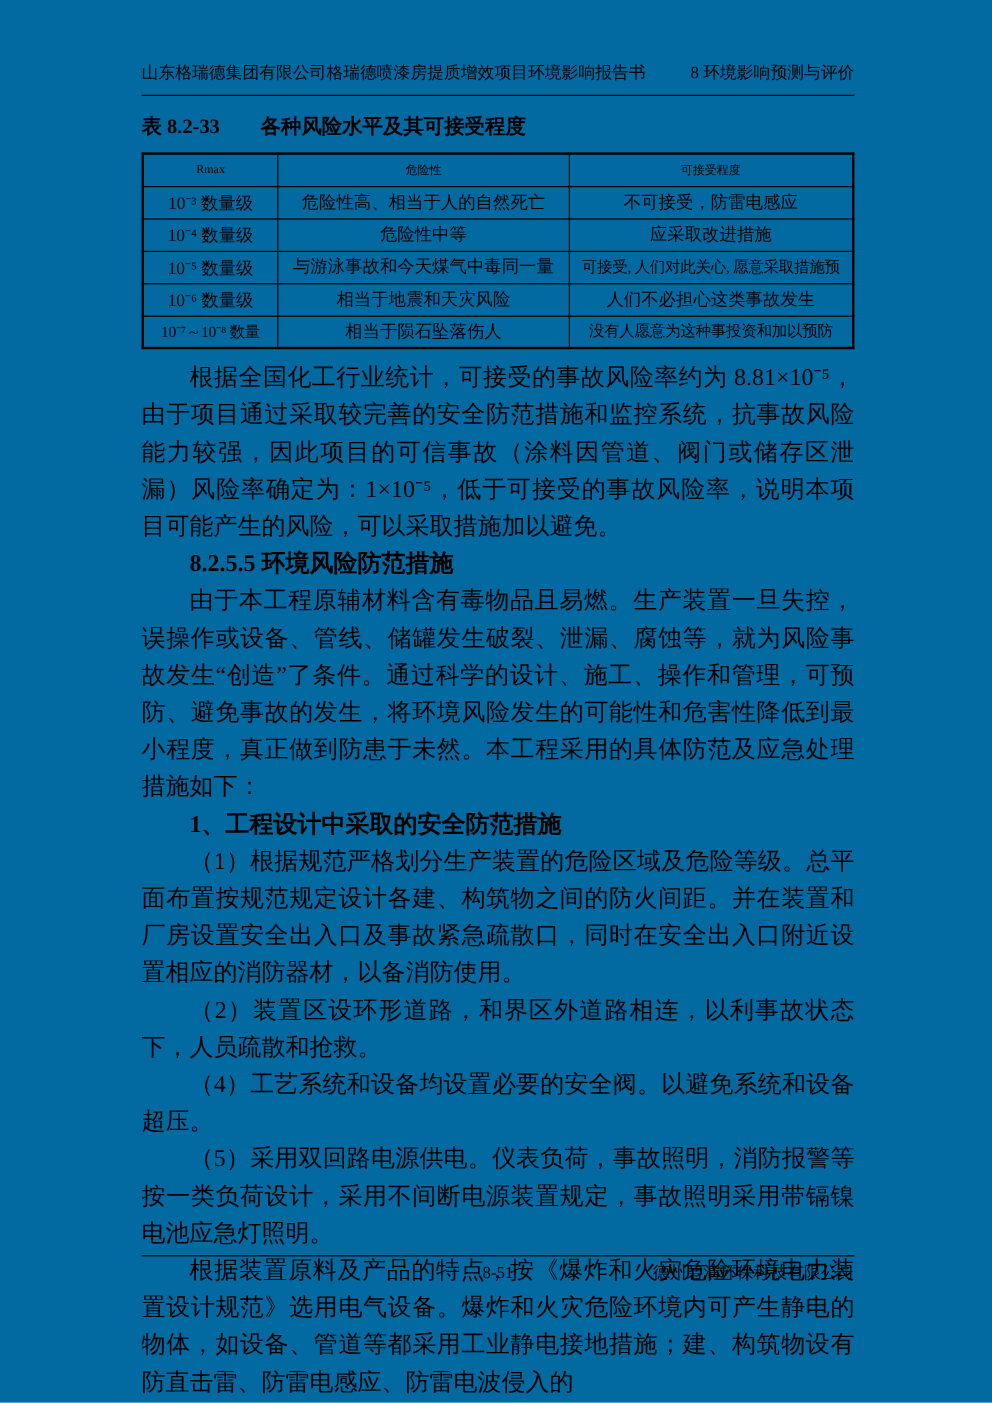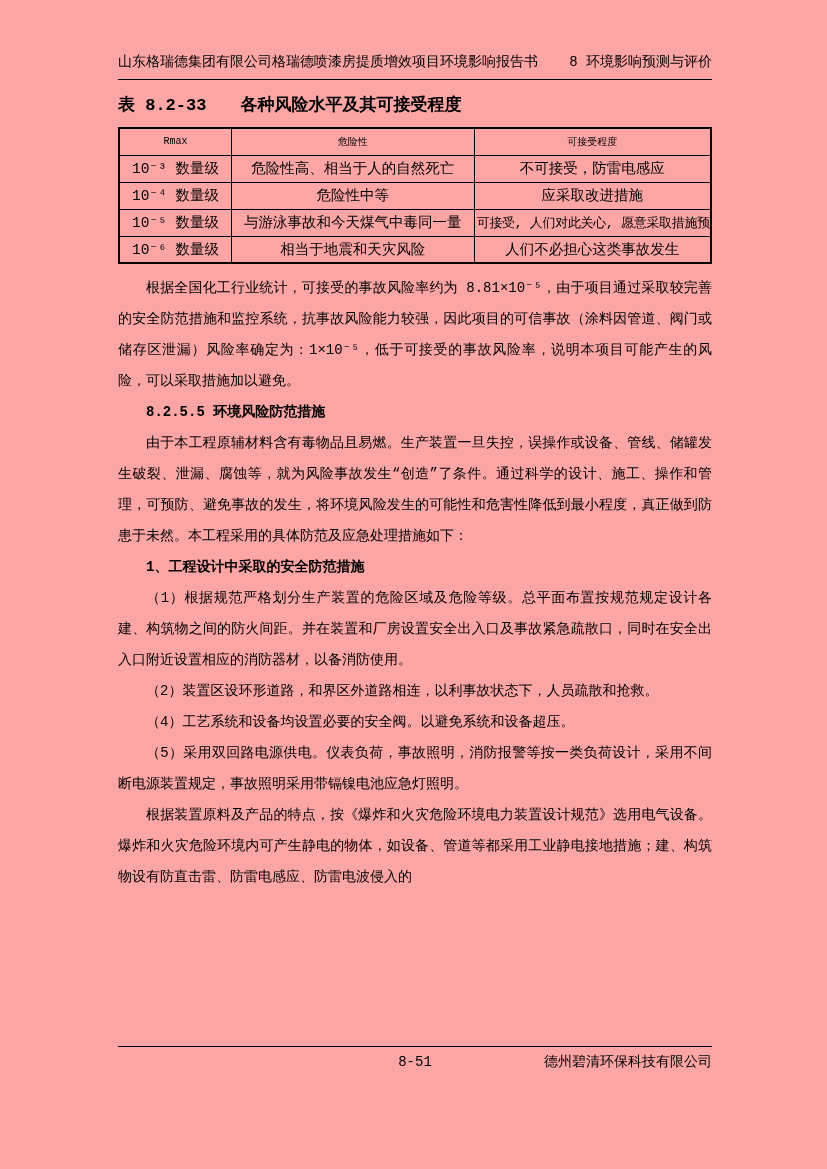--- a/index.html
+++ b/index.html
@@ -2,23 +2,23 @@
 <html><head>
 <meta charset="utf-8">
 <style>
   * { box-sizing: border-box; }
   html, body { margin: 0; padding: 0; background: #ffffff; }
   .page {
     position: relative;
     width: 827px;
     height: 1169px;
     margin: 0 auto;
-    background: #fca5a5;
+    background: #0369a1;
     color: #000000;
-    font-family: Liberation Mono, monospace;
+    font-family: Liberation Serif, serif;
     overflow: hidden;
   }
   .header {
     position: absolute;
     top: 52px;
     left: 118px;
     right: 115px;
   }
   .header-row {
     display: flex;
@@ -60,21 +60,21 @@
     font-weight: normal;
     height: 27px;
     padding: 1px 2px;
     white-space: nowrap;
     overflow: hidden;
   }
   table.risk-table th { font-size: 10px; }
   td.compact { font-size: 13px; letter-spacing: -0.3px; }
   .body-text p {
     margin: 0;
-    font-size: 14px;
+    font-size: 20px;
     line-height: 31px;
     text-align: justify;
     text-indent: 2em;
   }
   .body-text p.first-para { margin-top: 9px; }
   .section-heading {
     margin: 8px 0 0 0;
     font-size: 16.5px;
     font-weight: bold;
     line-height: 31px;
@@ -143,20 +143,25 @@
         <tr>
           <td>10⁻⁵ 数量级</td>
           <td>与游泳事故和今天煤气中毒同一量</td>
           <td class="compact">可接受, 人们对此关心, 愿意采取措施预</td>
         </tr>
         <tr>
           <td>10⁻⁶ 数量级</td>
           <td>相当于地震和天灾风险</td>
           <td>人们不必担心这类事故发生</td>
         </tr>
+        <tr>
+          <td class="compact">10⁻⁷～10⁻⁸ 数量</td>
+          <td>相当于陨石坠落伤人</td>
+          <td class="compact">没有人愿意为这种事投资和加以预防</td>
+        </tr>
       </tbody>
     </table>
 
     <div class="body-text">
       <p class="first-para">根据全国化工行业统计，可接受的事故风险率约为 8.81×10⁻⁵，由于项目通过采取较完善的安全防范措施和监控系统，抗事故风险能力较强，因此项目的可信事故（涂料因管道、阀门或储存区泄漏）风险率确定为：1×10⁻⁵，低于可接受的事故风险率，说明本项目可能产生的风险，可以采取措施加以避免。</p>
       <p class="section-heading">8.2.5.5 环境风险防范措施</p>
       <p>由于本工程原辅材料含有毒物品且易燃。生产装置一旦失控，误操作或设备、管线、储罐发生破裂、泄漏、腐蚀等，就为风险事故发生“创造”了条件。通过科学的设计、施工、操作和管理，可预防、避免事故的发生，将环境风险发生的可能性和危害性降低到最小程度，真正做到防患于未然。本工程采用的具体防范及应急处理措施如下：</p>
       <p class="sub-heading">1、工程设计中采取的安全防范措施</p>
       <p>（1）根据规范严格划分生产装置的危险区域及危险等级。总平面布置按规范规定设计各建、构筑物之间的防火间距。并在装置和厂房设置安全出入口及事故紧急疏散口，同时在安全出入口附近设置相应的消防器材，以备消防使用。</p>
       <p>（2）装置区设环形道路，和界区外道路相连，以利事故状态下，人员疏散和抢救。</p>

